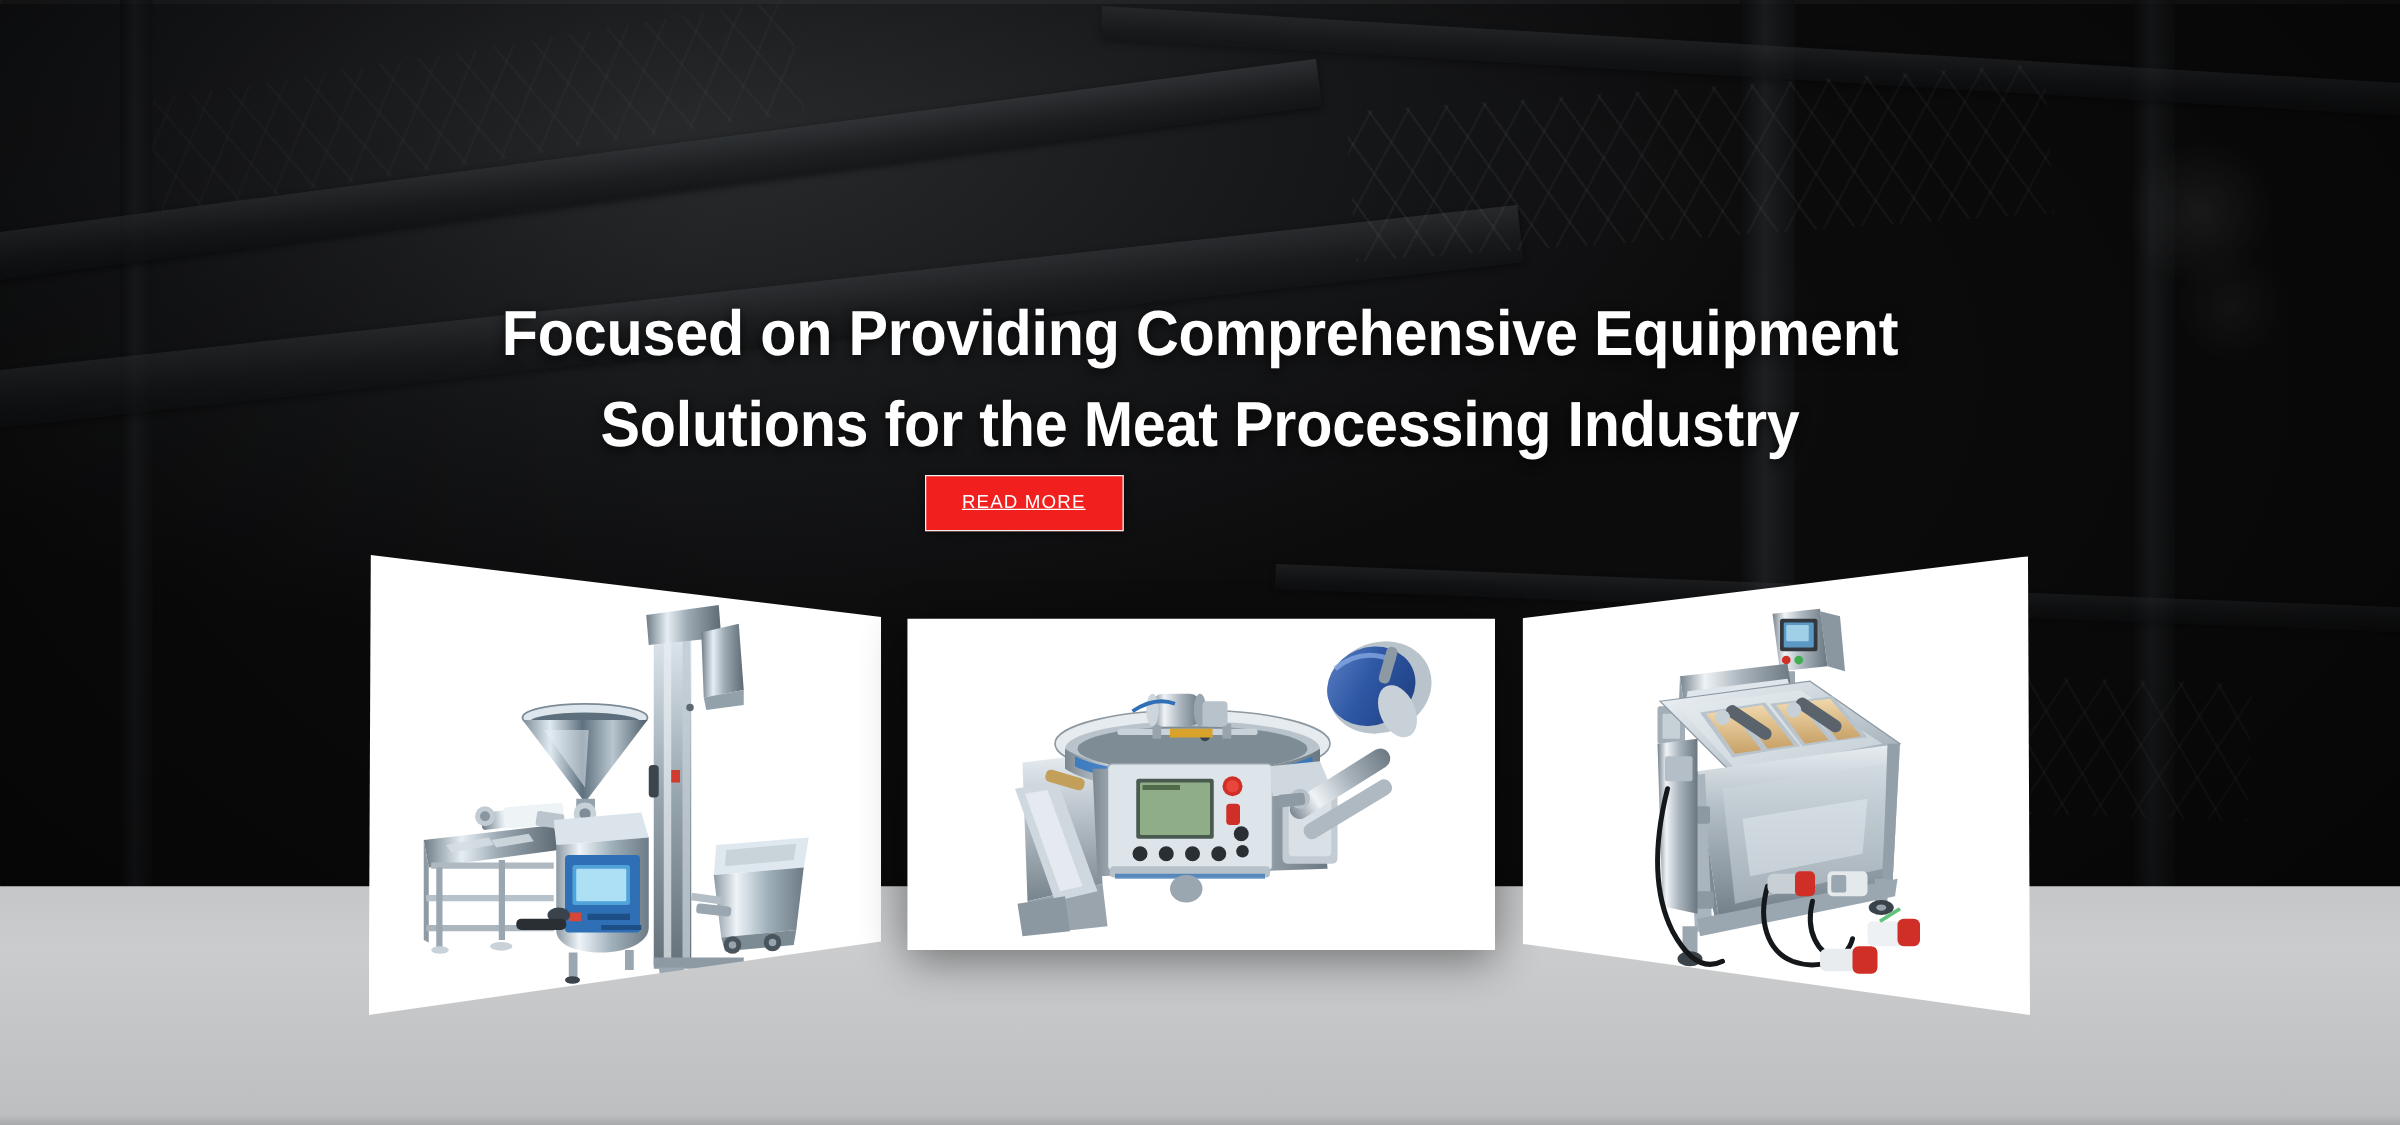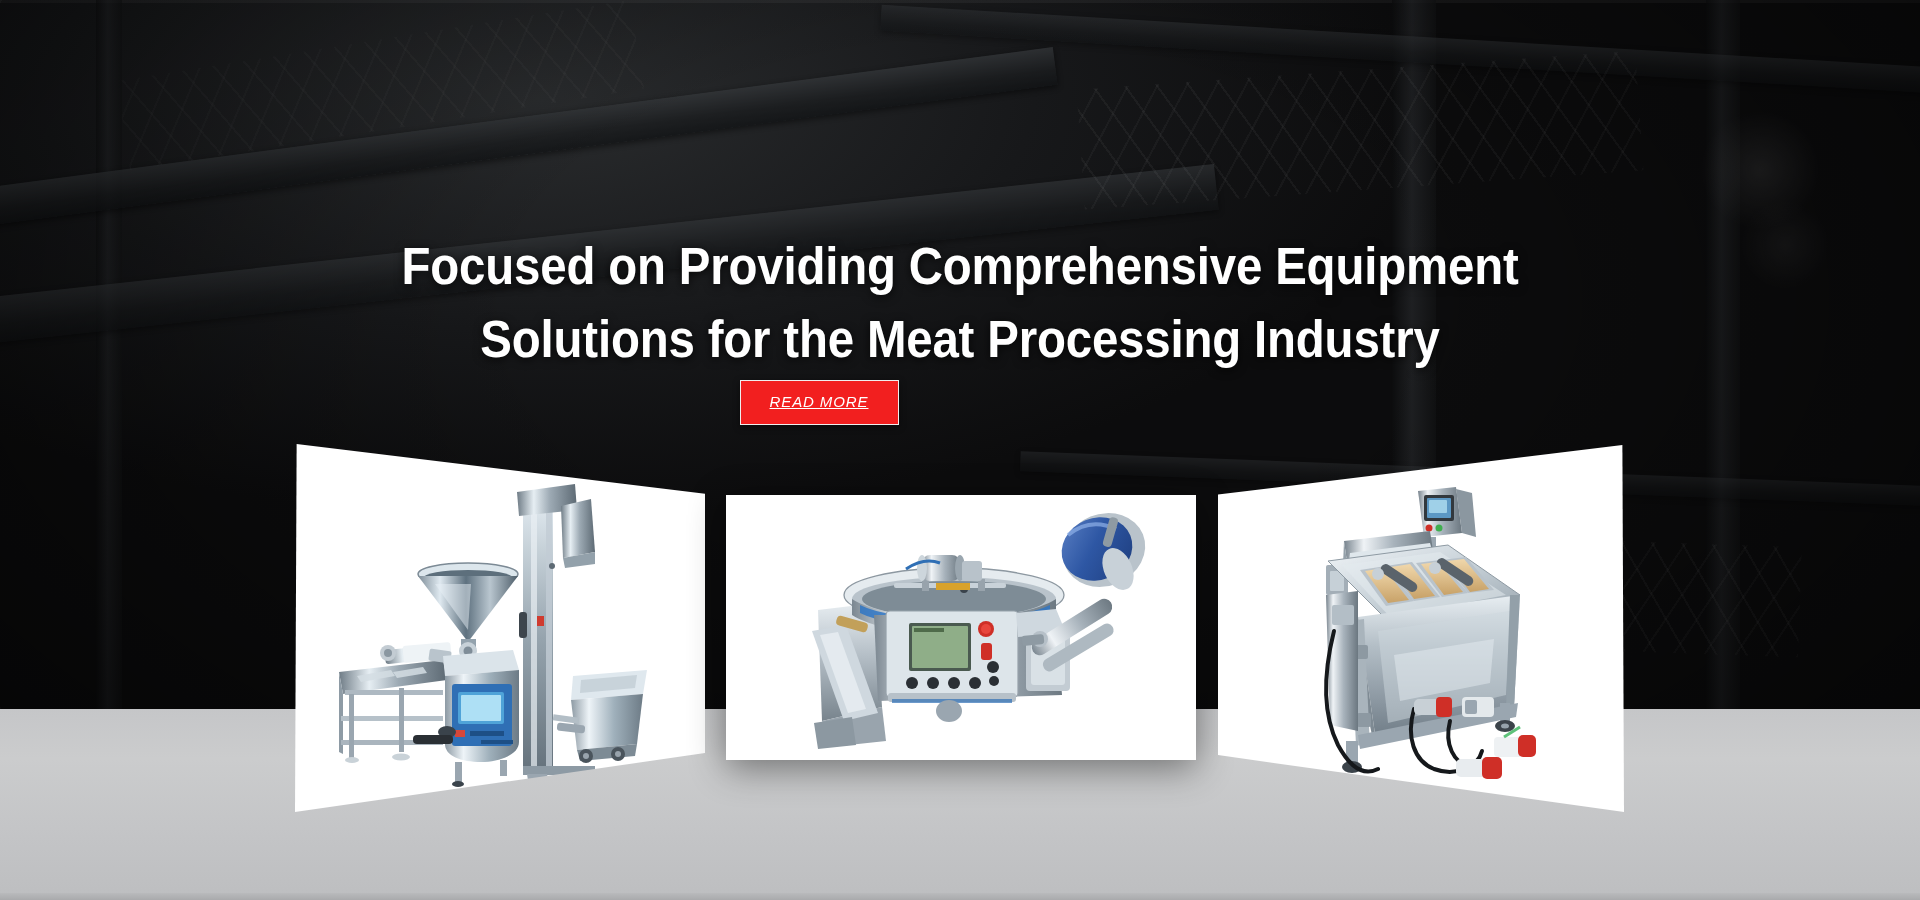--- a/index.html
+++ b/index.html
@@ -72,21 +72,21 @@
     text-align:center; color:#ffffff;
     font-weight:700; font-size:51px; line-height:73px;
     letter-spacing:-.2px;
     text-shadow:0 2px 10px rgba(0,0,0,.75);
     font-family:"Liberation Sans", sans-serif;
     transform:scaleX(.93); transform-origin:50% 50%;
   }
   .headline .hl-line { display:block; white-space:nowrap; }
 
   
-  .btn-wrap { position:absolute; left:0; top:380px; width:1638px; text-align:center;font-style:italic; }
+  .btn-wrap { position:absolute; left:0; top:380px; width:1638px; text-align:center; }
   .btn-read-more {
     display:inline-block; box-sizing:border-box;
     width:159px; height:45px; line-height:41px;
     background:#f21f1f; border:1px solid #f0eeee;
     color:#ffffff; font-size:15px; letter-spacing:.9px;
     font-weight:400; text-align:center; cursor:pointer;
     font-family:"Liberation Sans", sans-serif;
     box-shadow:0 2px 7px rgba(0,0,0,.45);
     -webkit-user-select:none; user-select:none;
   }

